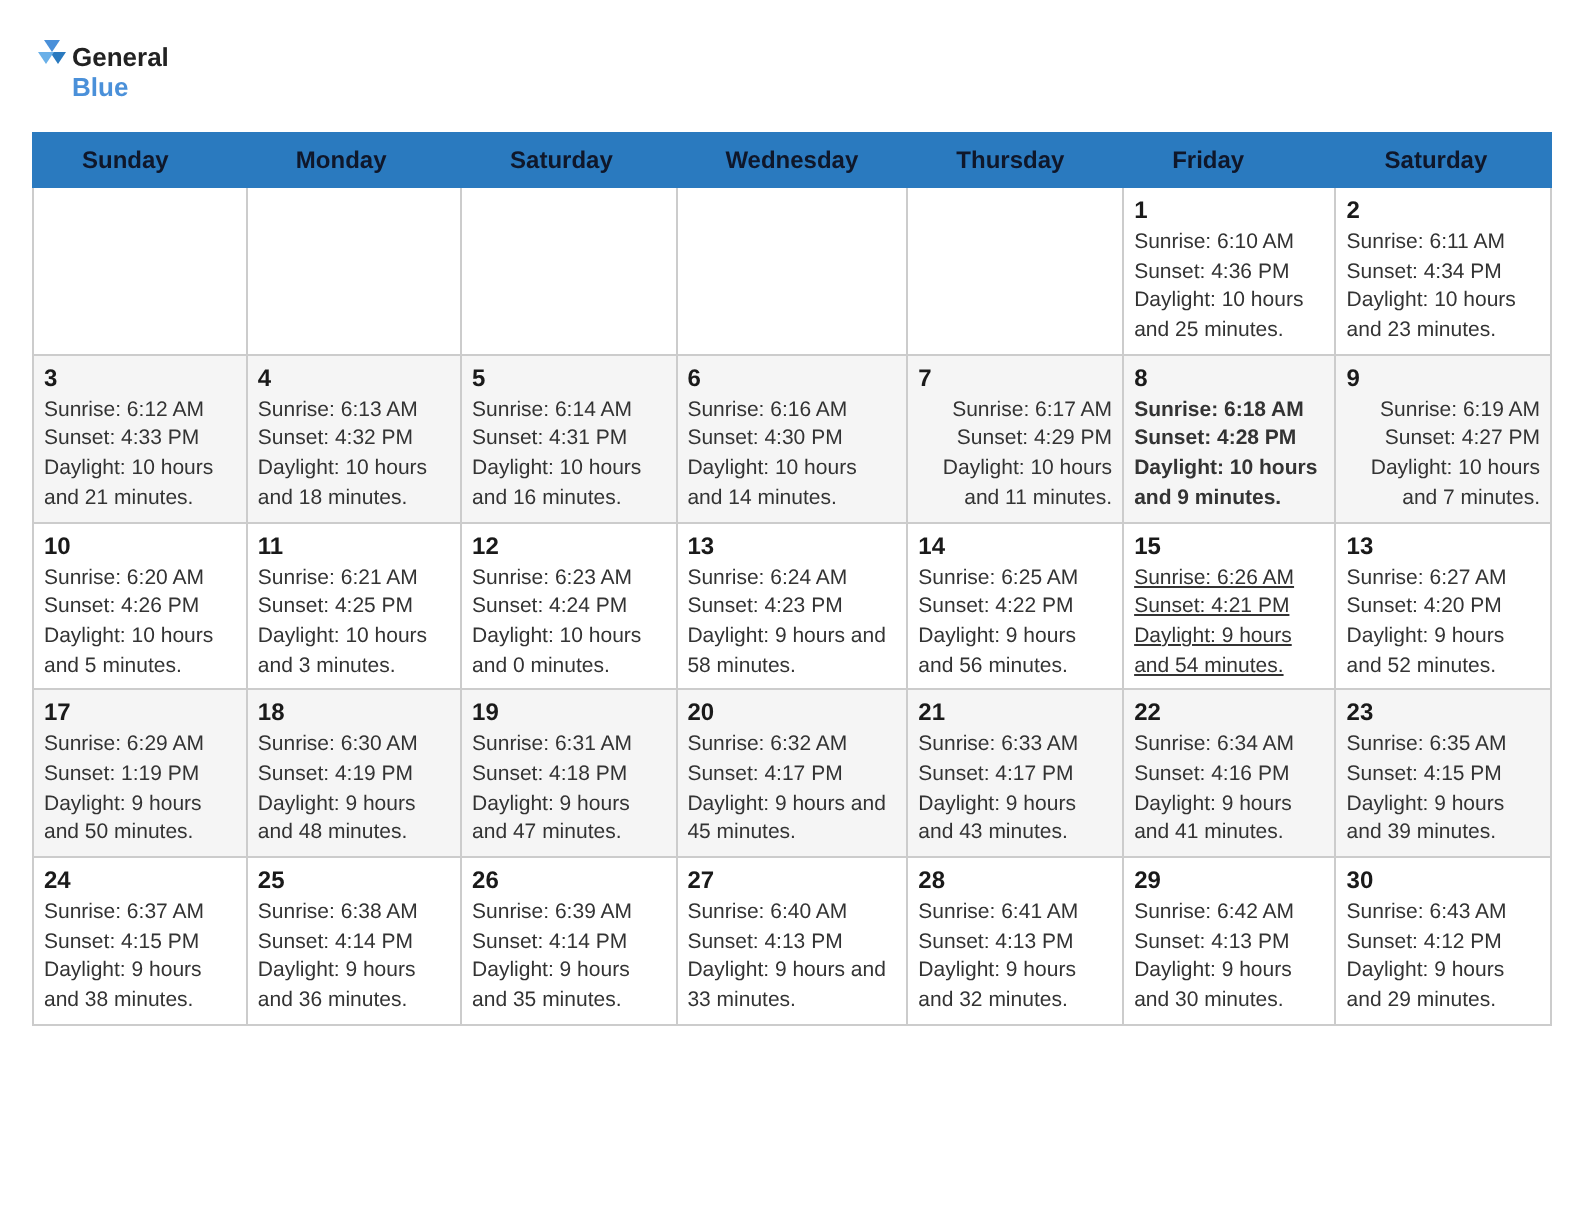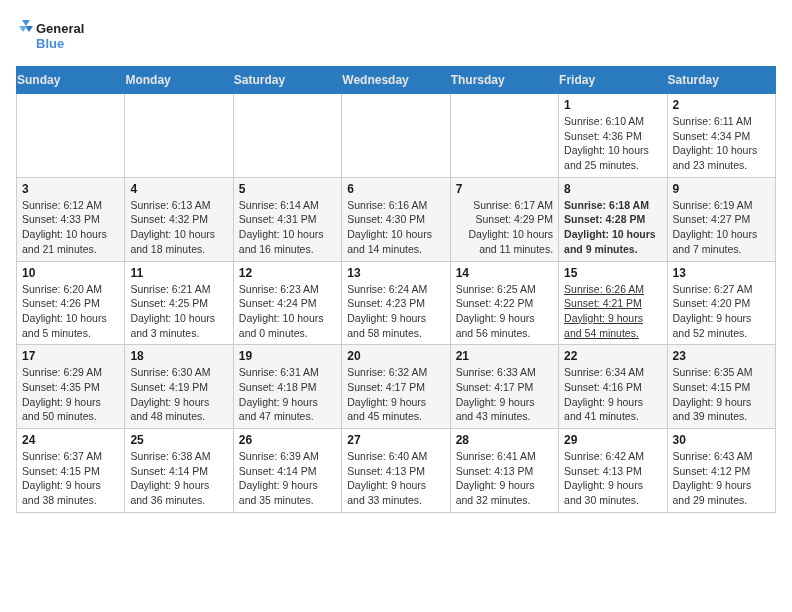--- a/index.html
+++ b/index.html
@@ -34,23 +34,23 @@
       color: #444;
       margin-top: 2px;
     }
     .calendar-table {
       width: 100%;
       border-collapse: collapse;
       font-size: 11px;
     }
     .calendar-table th {
       background-color: #2a7abf;
-      color: #e5e5e5;
+      color: #0f172a;
       text-align: left;
-      padding: 6px 0;
+      padding: 6px 24px;
       font-size: 12px;
       font-weight: bold;
       border: 1px solid #2a7abf;
     }
     .calendar-table td {
       vertical-align: top;
       border: 1px solid #ccc;
       padding: 4px 5px;
       width: calc(100% / 7);
       min-height: 80px;
@@ -158,21 +158,21 @@
 Daylight: 10 hours and 11 minutes.</div>
         </td>
         <td>
           <div class="day-number">8</div>
           <div class="day-info" style="white-space: pre-line; font-weight: bold;">Sunrise: 6:18 AM
 Sunset: 4:28 PM
 Daylight: 10 hours and 9 minutes.</div>
         </td>
         <td>
           <div class="day-number">9</div>
-          <div class="day-info" style="white-space: pre-line;">Sunrise: 6:19 AM
+          <div class="day-info" style="white-space: pre-line; text-align: right;">Sunrise: 6:19 AM
 Sunset: 4:27 PM
 Daylight: 10 hours and 7 minutes.</div>
         </td>
       </tr>
       <tr>
         <td>
           <div class="day-number">10</div>
           <div class="day-info" style="white-space: pre-line;">Sunrise: 6:20 AM
 Sunset: 4:26 PM
 Daylight: 10 hours and 5 minutes.</div>
@@ -211,21 +211,21 @@
           <div class="day-number">13</div>
           <div class="day-info" style="white-space: pre-line;">Sunrise: 6:27 AM
 Sunset: 4:20 PM
 Daylight: 9 hours and 52 minutes.</div>
         </td>
       </tr>
       <tr>
         <td>
           <div class="day-number">17</div>
           <div class="day-info" style="white-space: pre-line;">Sunrise: 6:29 AM
-Sunset: 4:35 PM
+Sunset: 1:19 PM
 Daylight: 9 hours and 50 minutes.</div>
         </td>
         <td>
           <div class="day-number">18</div>
           <div class="day-info" style="white-space: pre-line;">Sunrise: 6:30 AM
 Sunset: 4:19 PM
 Daylight: 9 hours and 48 minutes.</div>
         </td>
         <td>
           <div class="day-number">19</div>

